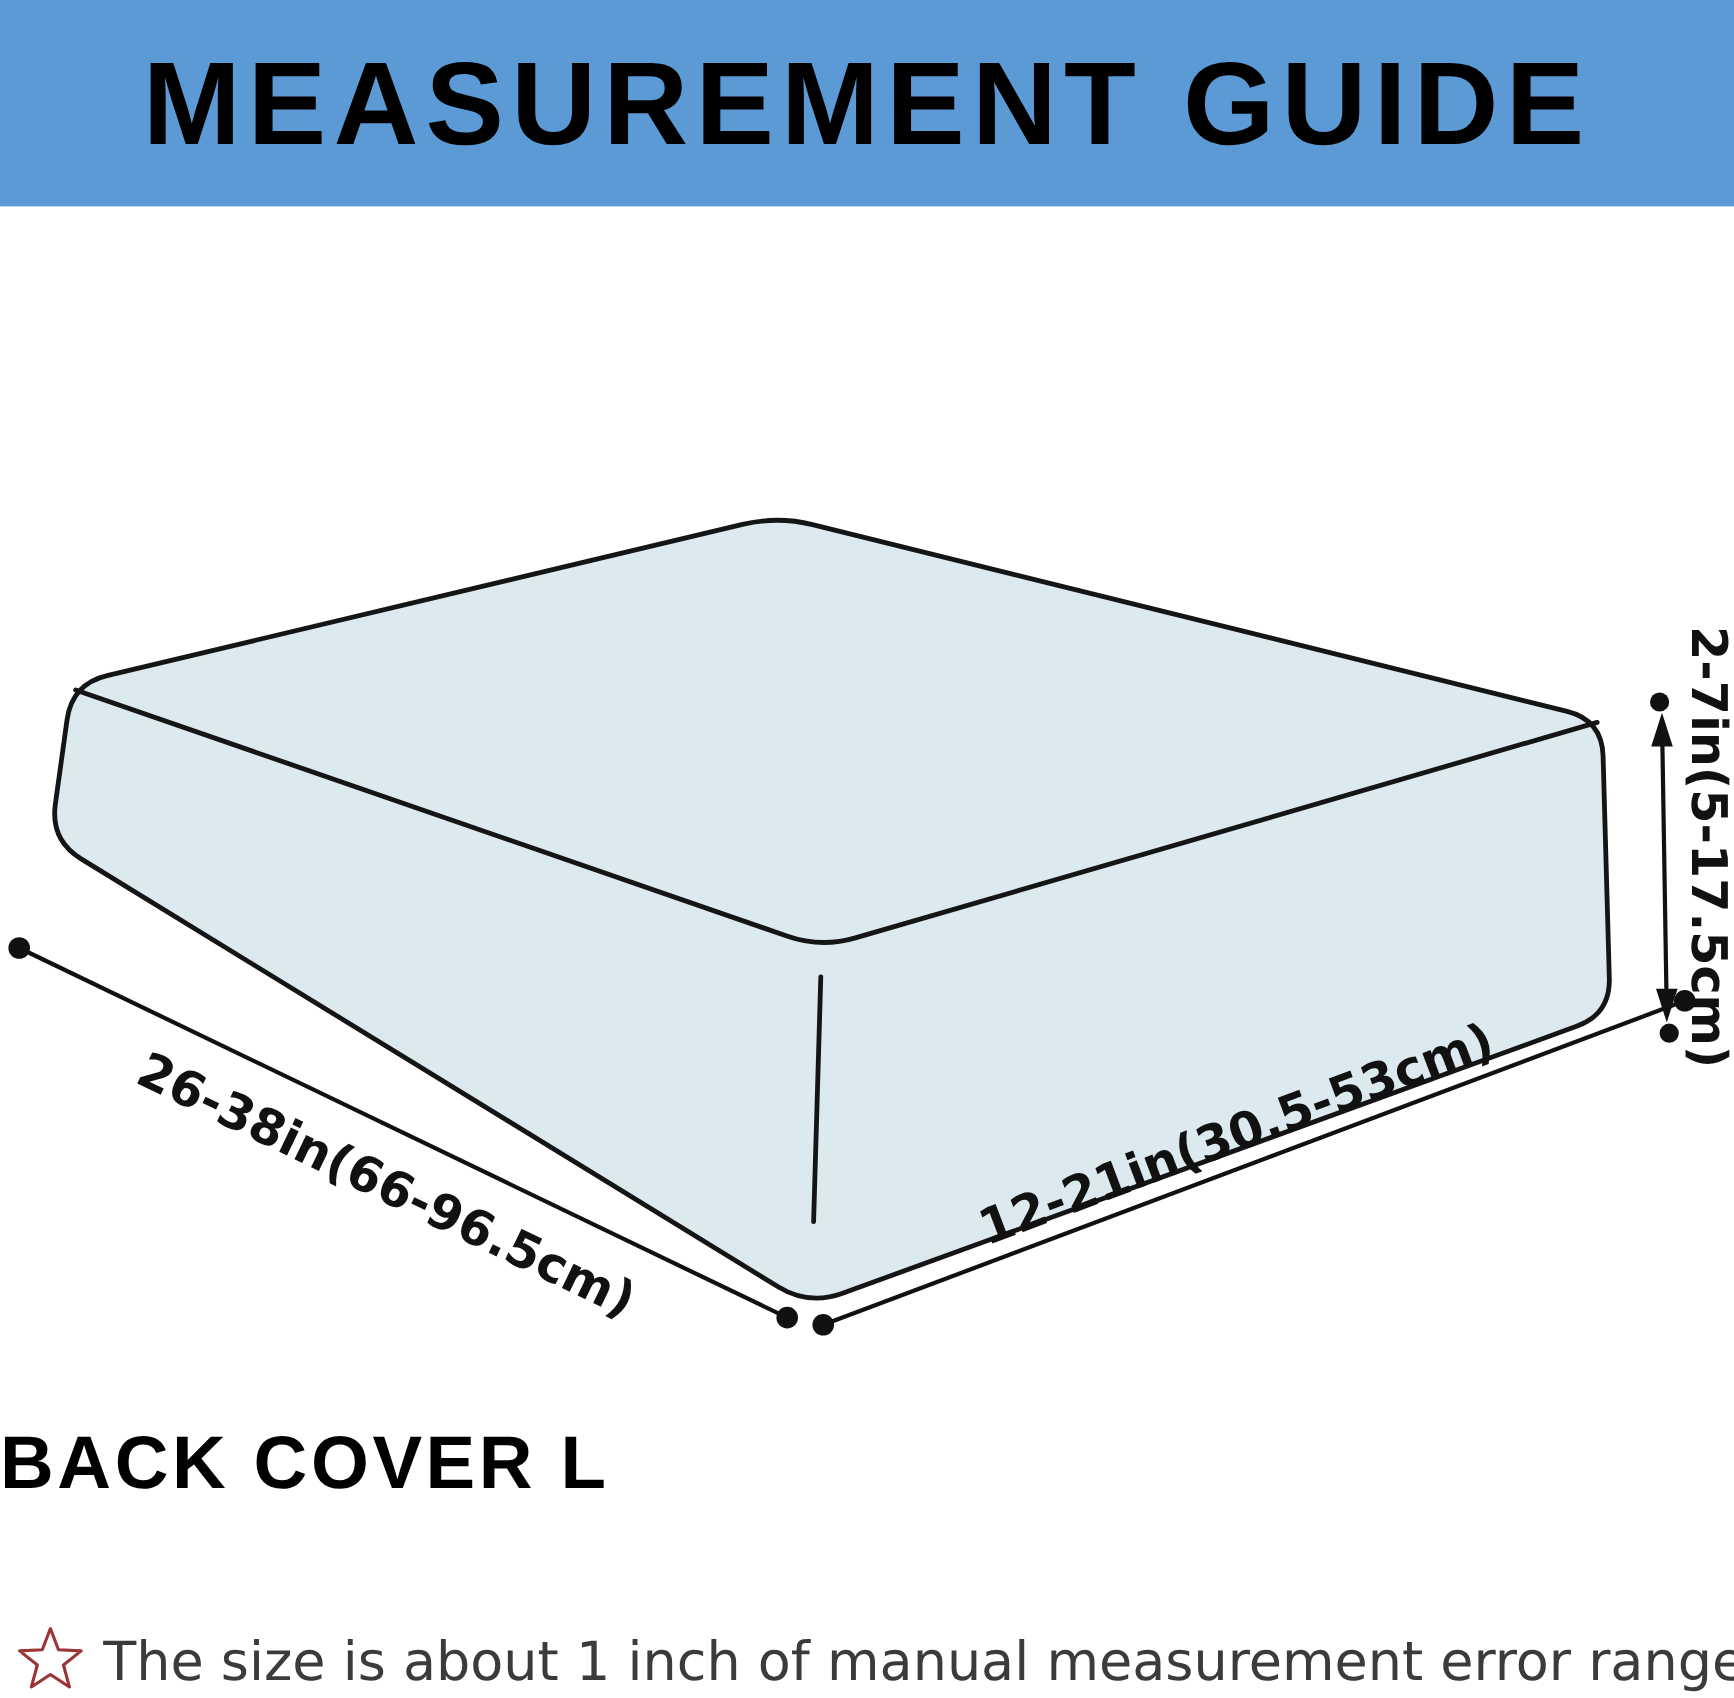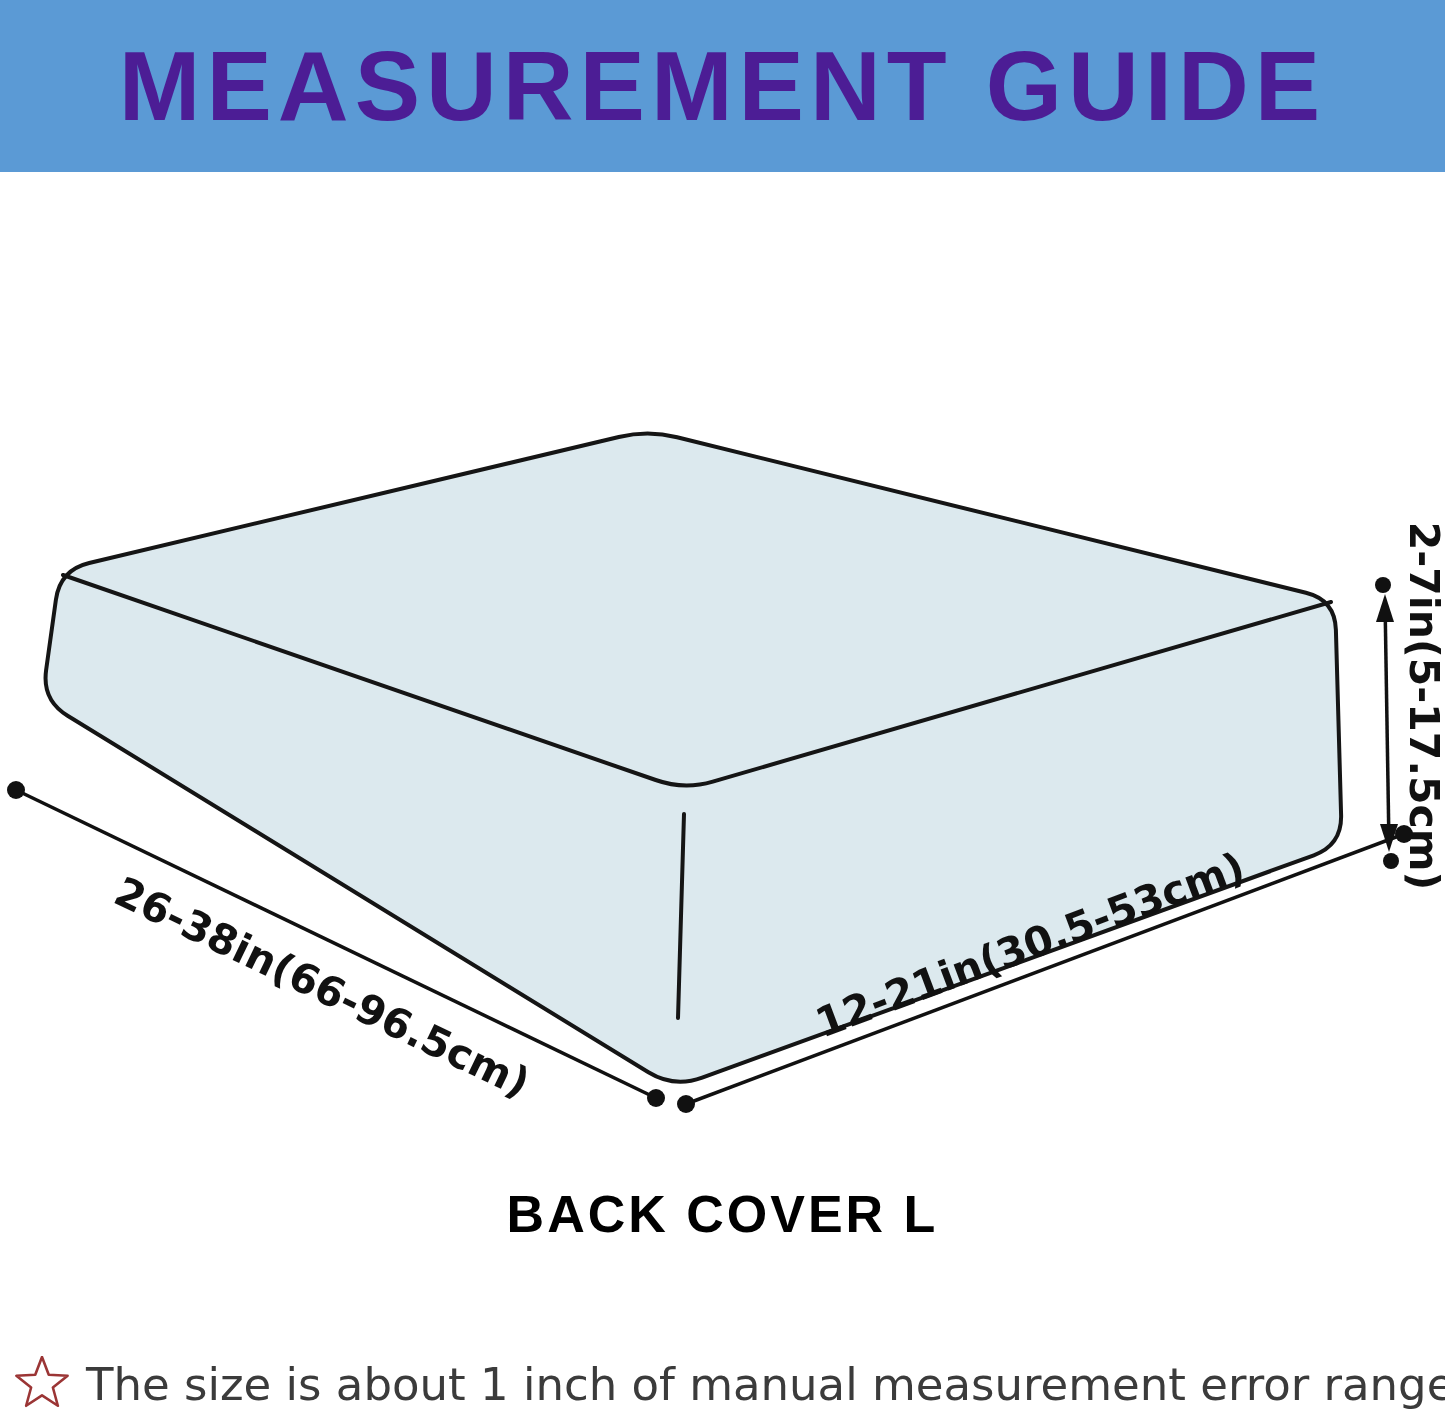--- a/index.html
+++ b/index.html
@@ -11,40 +11,40 @@
     overflow: hidden;
   }
   .header {
     position: absolute; top: 0; left: 0;
     width: 1445px; height: 172px;
     background: #5b9ad5;
     display: flex; align-items: center; justify-content: center;
   }
   .header h1 {
     margin: 0;
-    color: #4c1d95;
+    color: #000000;
     font-size: 98px;
     font-weight: bold;
     letter-spacing: 6px;
     white-space: nowrap;
     font-family: "Liberation Sans", sans-serif;
     text-align: right;
   }
   .diagram-svg { position: absolute; top: 0; left: 0; }
   .dim-label {
     font-family: "DejaVu Sans", sans-serif;
     font-size: 41px;
     font-weight: 600;
     fill: #111111;
   }
   .caption {
     position: absolute; top: 1184px; left: 0;
     width: 1445px;
-    text-align: center;
-    font-size: 52px;
+    text-align: left;
+    font-size: 62px;
     font-weight: bold;
     letter-spacing: 3px;
     color: #000000;
     font-family: "Liberation Sans", sans-serif;
   }
   .footnote {
     position: absolute; left: 14px; top: 1356px;
     width: 1425px;
     display: flex; align-items: center; gap: 16px;
   }

